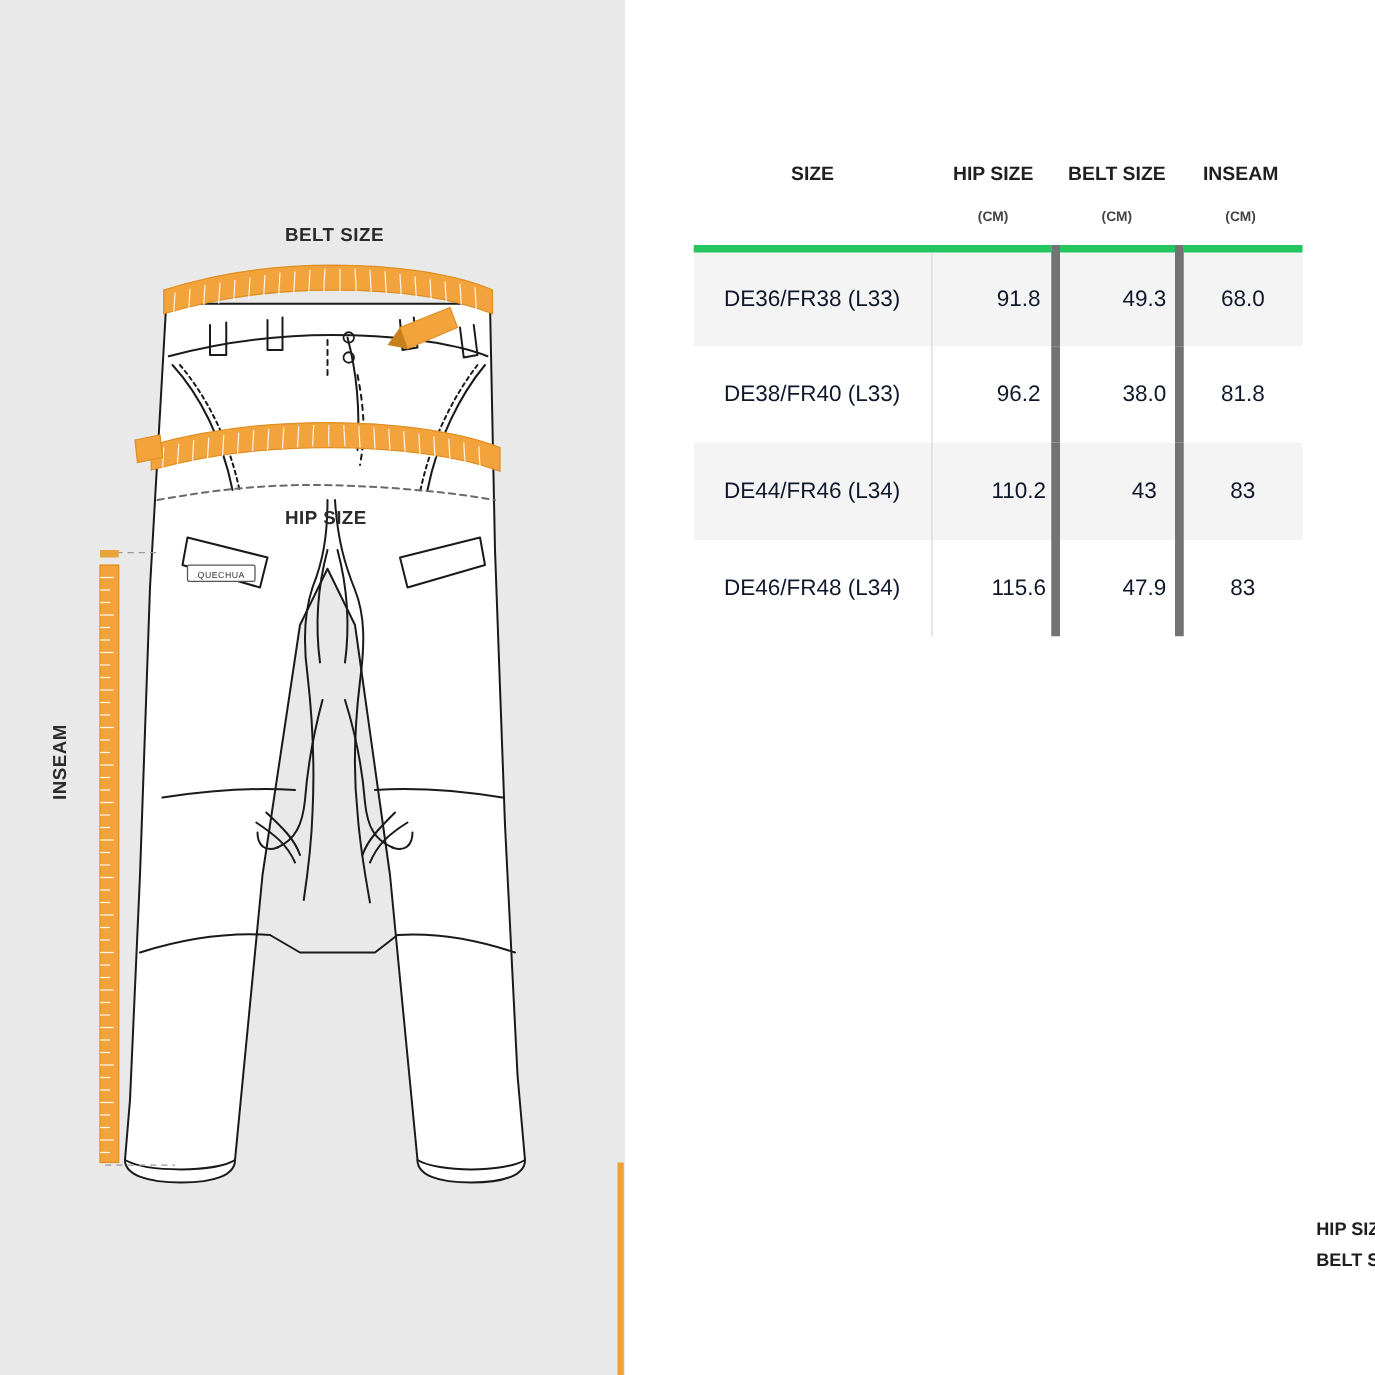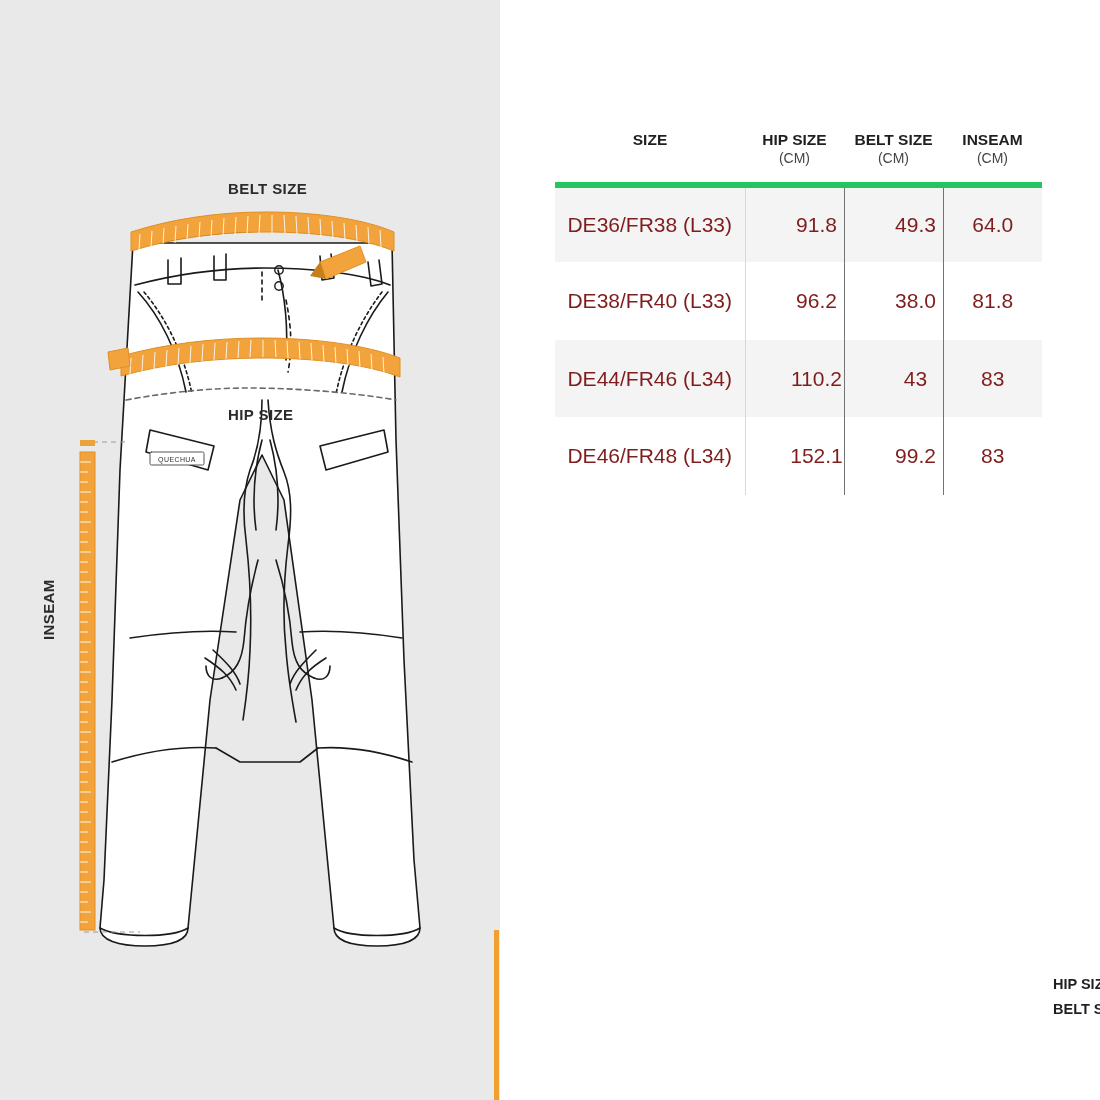--- a/index.html
+++ b/index.html
@@ -84,41 +84,41 @@
     font-size: 15.5px;
     font-weight: bold;
     color: #1f1f1f;
     padding: 0 0 14px 0;
     text-align: center;
     vertical-align: top;
     line-height: 1.25;
   }
   table.size-table th .unit {
     display: block;
-    font-size: 14px;
-    font-weight: normal;
+    font-size: 11px;
+    font-weight: bold;
     color: #444;
-    margin-top: 1px;
+    margin-top: 19px;
   }
   thead tr { border-bottom: 6px solid #22c55e; }
 
   table.size-table td {
-    font-size: 21px;
-    color: #7f1d1d;
+    font-size: 18px;
+    color: #0f172a;
     text-align: center;
     height: 77.5px;
     padding: 0;
   }
   table.size-table td.size-col {
     text-align: center;
   }
   tbody tr.alt td { background: #f4f4f4; }
 
   
-  tbody td.c1, tbody td.c2 { border-right: 1px solid #737373; padding-left: 44px; }
+  tbody td.c1, tbody td.c2 { border-right: 7px solid #737373; padding-left: 44px; }
   tbody td.c0 { border-right: 1px solid #d8d8d8; }
 
   .col-size  { width: 190px; }
   .col-hip   { width: 99px; }
   .col-belt  { width: 99px; }
   .col-in    { width: 99px; }
 
   .notes {
     position: absolute;
     left: 553px;
@@ -373,38 +373,38 @@
               <span>INSEAM</span>
               <span class="unit">(CM)</span>
             </th>
           </tr>
         </thead>
         <tbody>
           <tr class="alt">
             <td class="size-col c0">DE36/FR38 (L33)</td>
             <td class="c1">91.8</td>
             <td class="c2">49.3</td>
-            <td>64.0</td>
+            <td>68.0</td>
           </tr>
           <tr>
             <td class="size-col c0">DE38/FR40 (L33)</td>
             <td class="c1">96.2</td>
             <td class="c2">38.0</td>
             <td>81.8</td>
           </tr>
           <tr class="alt">
             <td class="size-col c0">DE44/FR46 (L34)</td>
             <td class="c1">110.2</td>
             <td class="c2">43</td>
             <td>83</td>
           </tr>
           <tr>
             <td class="size-col c0">DE46/FR48 (L34)</td>
-            <td class="c1">152.1</td>
-            <td class="c2">99.2</td>
+            <td class="c1">115.6</td>
+            <td class="c2">47.9</td>
             <td>83</td>
           </tr>
         </tbody>
       </table>
     </div>
 
     <div class="notes">
       <div>
         <b>HIP SIZE</b>
       </div>

